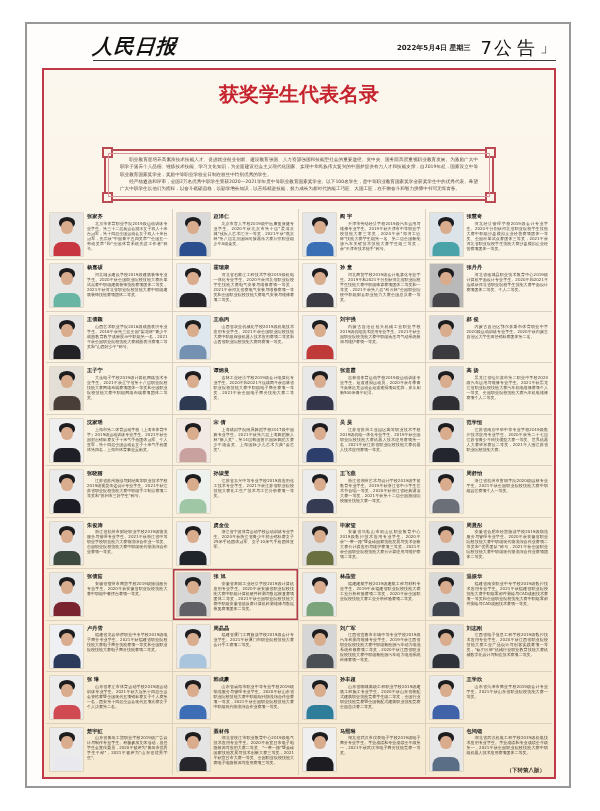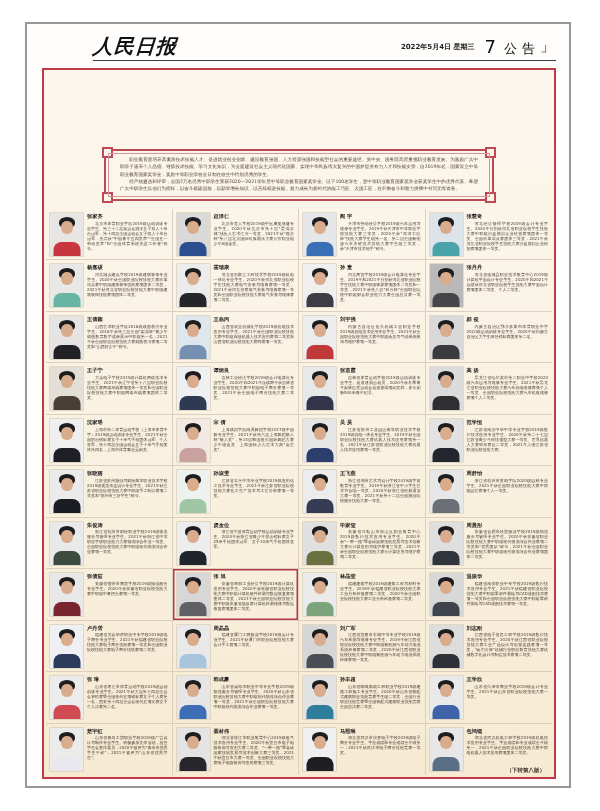--- a/index.html
+++ b/index.html
@@ -20,21 +20,21 @@
     letter-spacing:1px;transform:skewX(-4deg);
   }
   .header-right{
     position:absolute;right:14px;top:12px;white-space:nowrap;
   }
   .pub-date{
     display:inline-block;font-size:7px;font-weight:bold;color:#222;
     margin-right:10px;vertical-align:4px;
   }
   .page-no{font-size:18px;color:#111;letter-spacing:2px;}
-  .section-label{font-size:13px;color:#111;letter-spacing:5px;margin-left:6px;}
+  .section-label{font-size:18px;color:#111;letter-spacing:5px;}
   .corner-bracket{font-size:15px;color:#111;vertical-align:2px;}
   .header-rule{
     position:absolute;left:66px;right:13px;top:36px;height:1px;background:#3c3c3c;
   }
   
   .redbox{
     position:absolute;left:15px;top:44px;width:510px;height:707px;
     border:2px solid #bf3a46;box-sizing:content-box;
     background:linear-gradient(180deg,#fcf7ee 0%,#f9f1e0 55%,#f6ead2 100%);
   }
@@ -108,20 +108,21 @@
 
   <div class="header-right">
     <span class="pub-date">2022年5月4日 星期三</span><span class="page-no">7</span><span class="section-label">公告</span><span class="corner-bracket">」</span>
   </div>
 
   <div class="header-rule"></div>
 
   <div class="redbox">
 
     <div class="main-title">
+      <div>获奖学生代表名录</div>
     </div>
 
     <div class="intro-frame">
       <div class="intro-corner ic-tl"></div>
       <div class="intro-corner ic-tr"></div>
       <div class="intro-corner ic-bl"></div>
       <div class="intro-corner ic-br"></div>
       <div class="intro-text">
         <p>职业教育是培养高素质技术技能人才、促进就业创业创新、建设教育强国、人力资源强国和技能型社会的重要途径。党中央、国务院高度重视职业教育发展。为激励广大中职学子涵养个人品德、锤炼技术技能、学习文化知识，为全面建设社会主义现代化国家、实现中华民族伟大复兴的中国梦提供有力人才和技能支撑，自2019年起，国家设立中等职业教育国家奖学金，奖励中等职业学校全日制在校生中特别优秀的学生。</p>
         <p>经严格遴选和评审，全国2万名优秀中职学生荣获2020—2021学年度中等职业教育国家奖学金。以下100名学生，是中等职业教育国家奖学金获奖学生中的优秀代表。希望广大中职学生以他们为榜样，以奋斗砥砺品格，以勤学增长知识，以苦练精进技能，努力成长为新时代的能工巧匠、大国工匠，在不懈奋斗和智力拼搏中书写无悔青春。</p>

